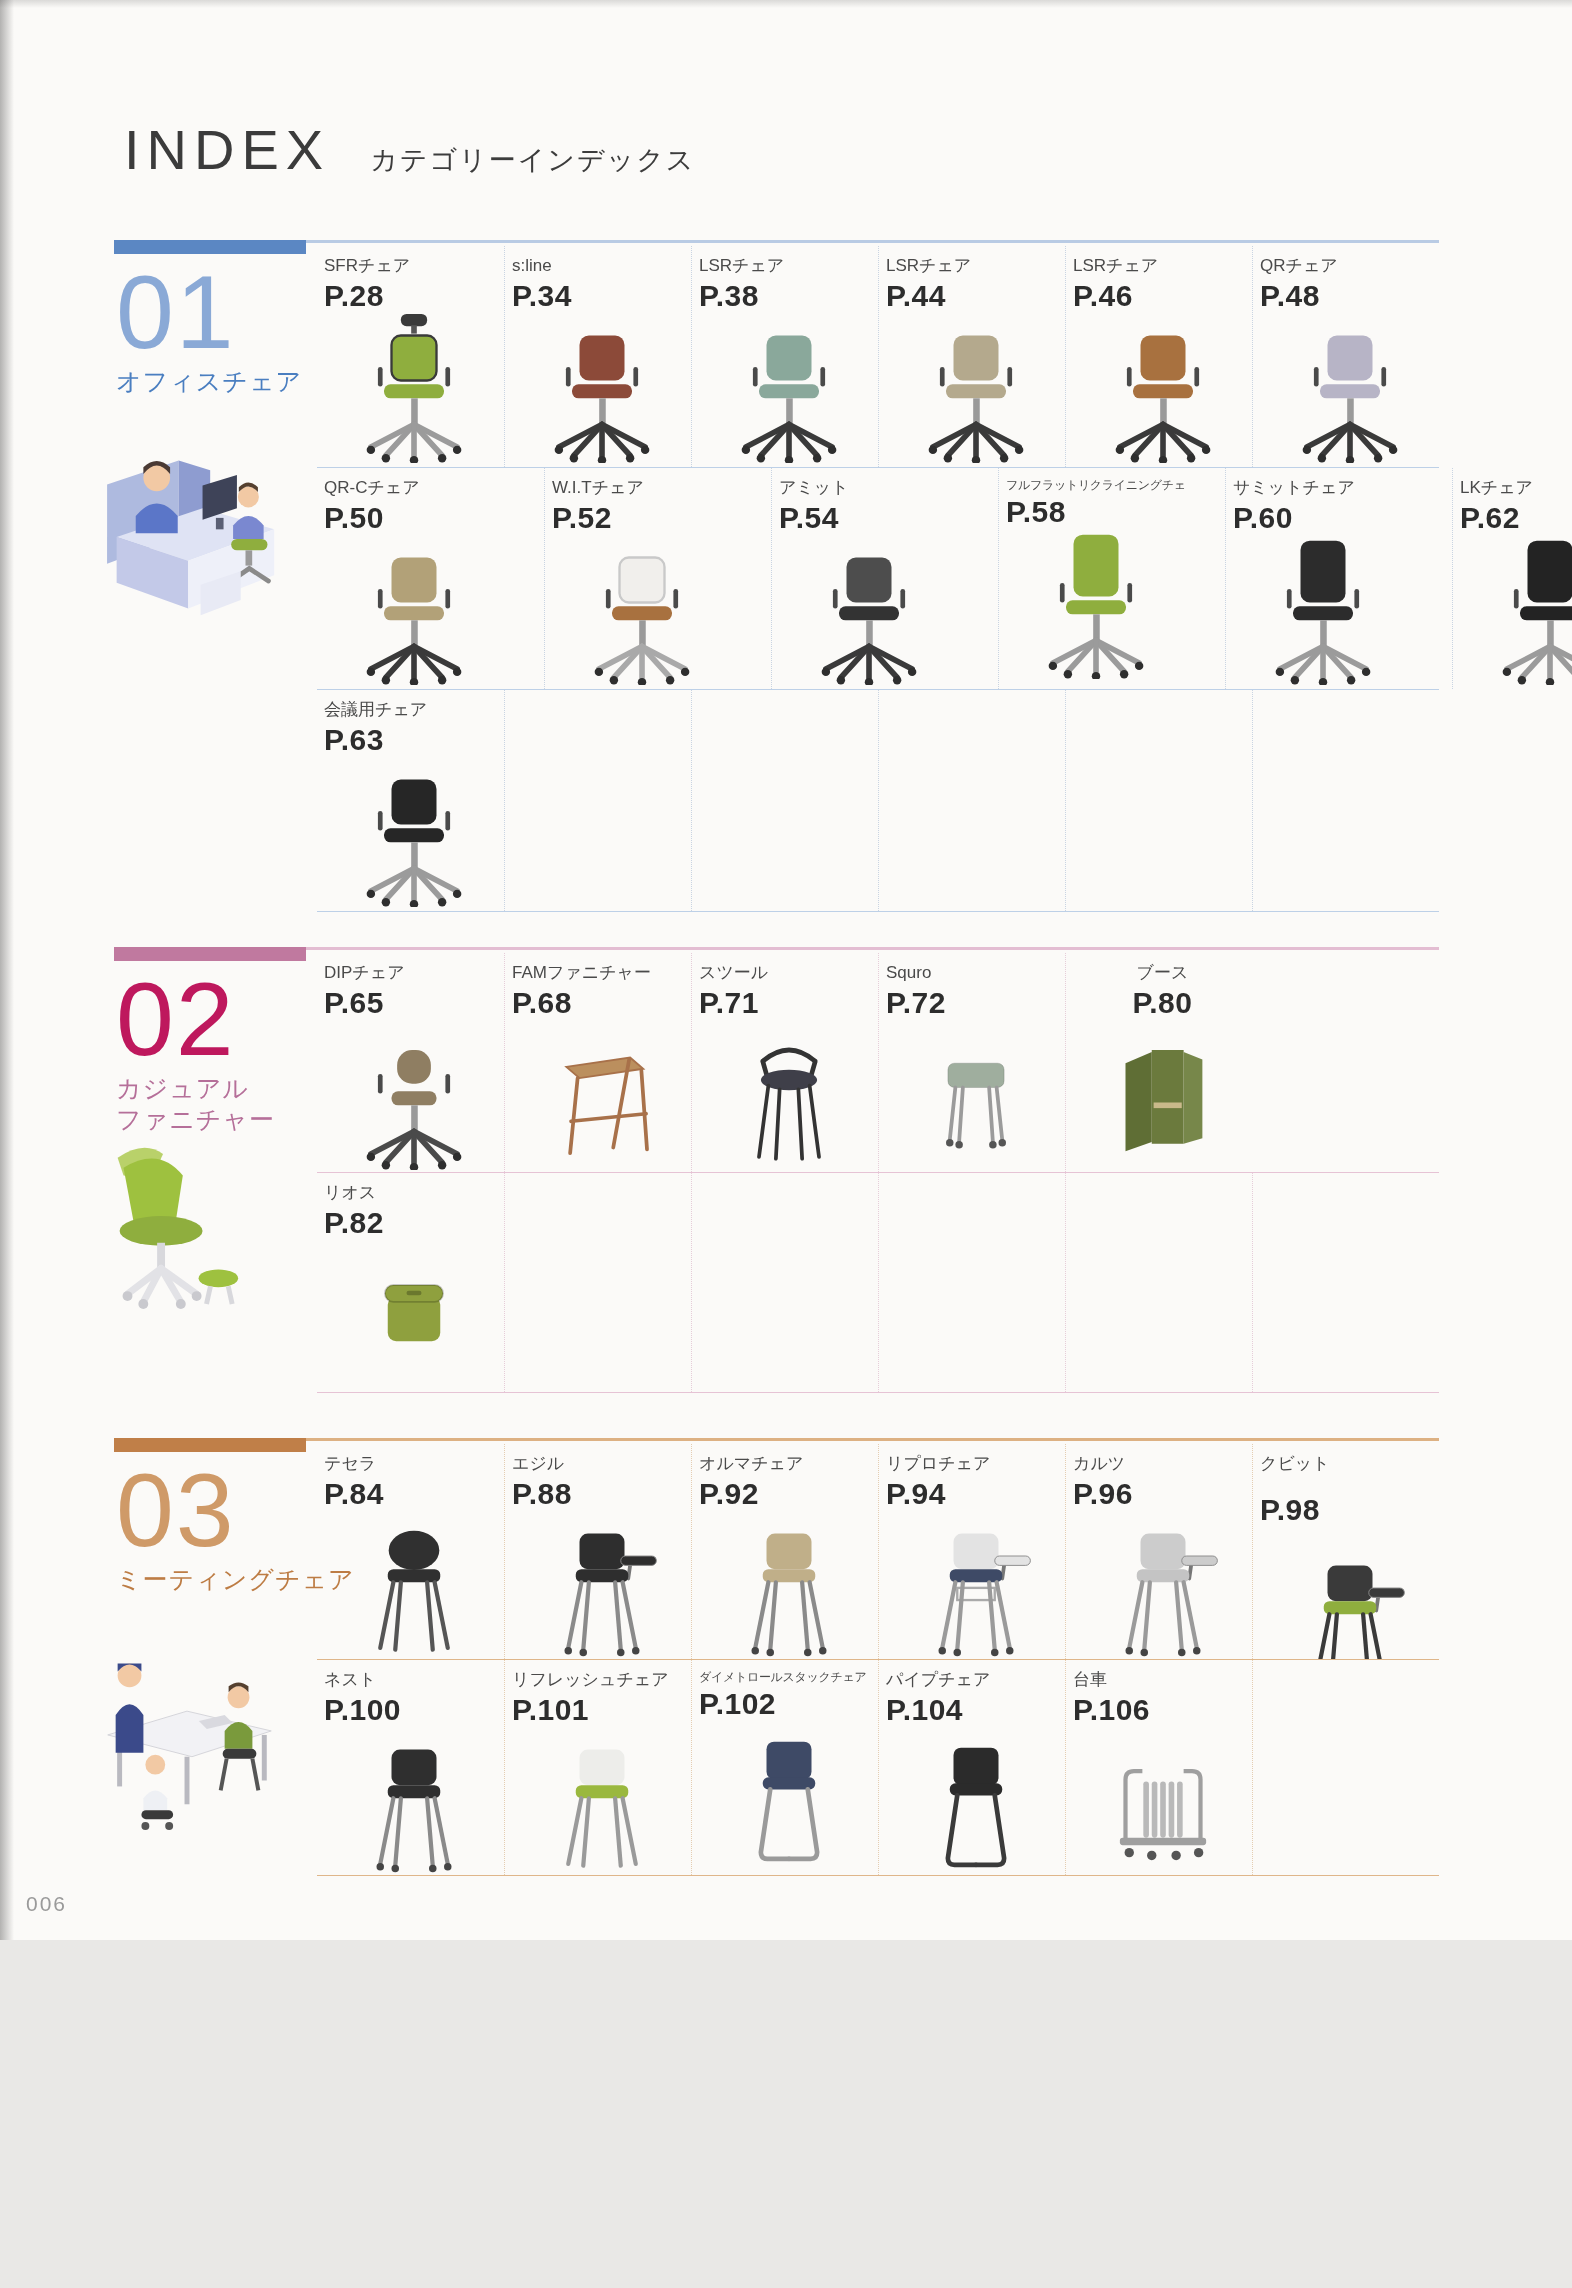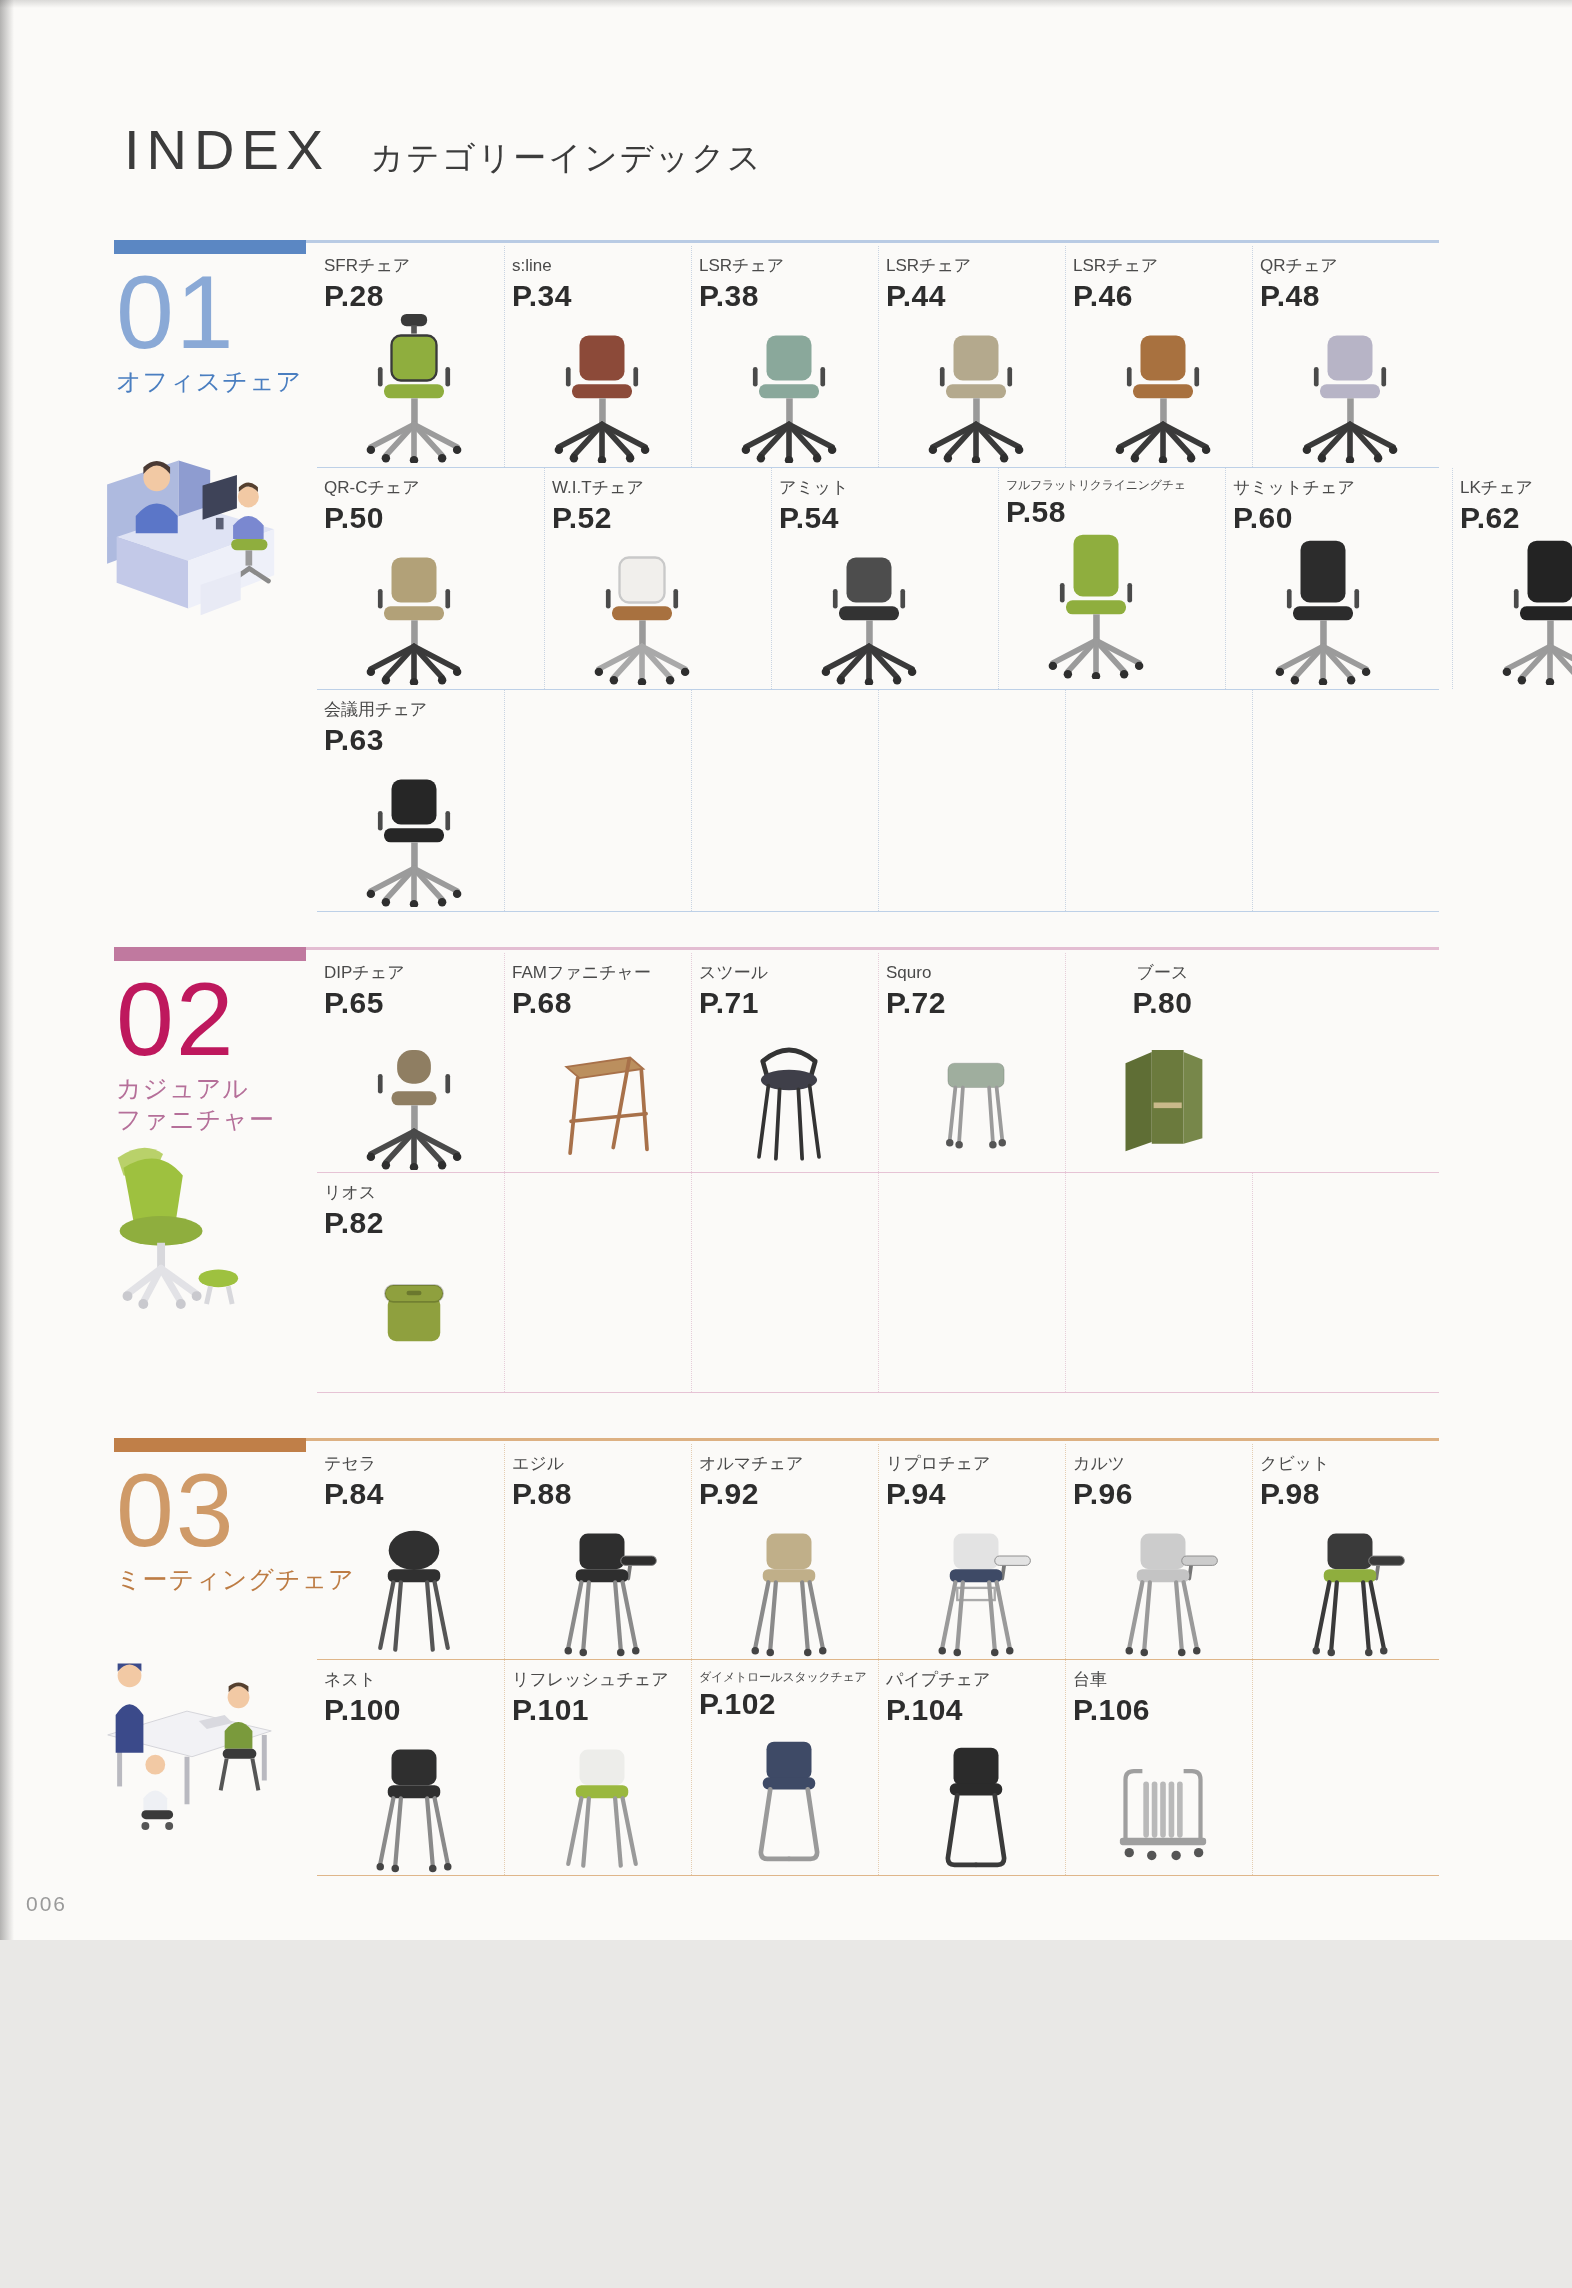--- a/index.html
+++ b/index.html
@@ -8,21 +8,21 @@
     background:#fbfaf8;overflow:hidden;
     font-family:"Liberation Sans","DejaVu Sans",sans-serif;color:#3c3c3c;
   }
   .page::before{content:'';position:absolute;left:0;top:0;bottom:0;width:14px;
     background:linear-gradient(90deg,rgba(70,70,70,.40),rgba(70,70,70,0));pointer-events:none;z-index:5;}
   .page::after{content:'';position:absolute;left:0;top:0;right:0;height:8px;
     background:linear-gradient(180deg,rgba(70,70,70,.18),rgba(70,70,70,0));pointer-events:none;z-index:5;}
 
   .hdr{position:absolute;left:124px;top:122px;display:flex;align-items:baseline;gap:40px;}
   .hdr h1{margin:0;font-size:56px;font-weight:300;letter-spacing:7px;color:#3b3b3b;line-height:1;}
-  .hdr .sub{font-size:33px;letter-spacing:2px;color:#3c3c3c;}
+  .hdr .sub{font-size:27px;letter-spacing:2px;color:#3c3c3c;}
 
   .section{position:absolute;left:0;width:1572px;}
   .rule{position:absolute;height:3px;top:0;}
   .bar{position:absolute;height:14px;top:0;}
   .secnum{position:absolute;font-size:104px;line-height:1;font-weight:200;letter-spacing:2px;
     font-family:"Liberation Sans","DejaVu Sans",sans-serif;}
   .seclabel{position:absolute;font-size:25px;letter-spacing:1px;line-height:31px;font-weight:500;}
   .illus{position:absolute;}
 
   .grid{position:absolute;}
@@ -632,21 +632,21 @@
                   <line x1="92" y1="76" x2="106" y2="146" stroke="#9a9a9a" stroke-width="4.5" stroke-linecap="round"></line>
                   <line x1="56" y1="76" x2="50" y2="148" stroke="#9a9a9a" stroke-width="4.5" stroke-linecap="round"></line>
                   <line x1="84" y1="76" x2="90" y2="148" stroke="#9a9a9a" stroke-width="4.5" stroke-linecap="round"></line>
                   <circle cx="34" cy="149" r="4" fill="#444"></circle>
                   <circle cx="106" cy="149" r="4" fill="#444"></circle>
                   <circle cx="50" cy="151" r="4" fill="#444"></circle>
                   <circle cx="90" cy="151" r="4" fill="#444"></circle>
                 </svg>
               </div>
             </div>
-            <div class="cell sep" style="border-left-color: rgb(228, 205, 178);">
+            <div class="cell sep" style="border-left-color: rgb(228, 205, 178); gap: 16px;">
               <div class="pname">クビット</div>
               <div class="ppage">P.98</div>
               <div class="pimg">
                 <svg viewBox="0 0 140 160" width="140" height="150">
                   <rect x="46" y="24" width="48" height="38" rx="9" fill="#3a3a3a"></rect>
                   <line x1="100" y1="58" x2="98" y2="72" stroke="#777" stroke-width="4" stroke-linecap="round"></line>
                   <rect x="90" y="48" width="38" height="10" rx="5" fill="#3a3a3a" stroke="#8a8a8a" stroke-width="1"></rect>
                   <rect x="42" y="62" width="56" height="14" rx="6" fill="#8fae3e"></rect>
                   <line x1="48" y1="76" x2="34" y2="146" stroke="#3a3a3a" stroke-width="4.5" stroke-linecap="round"></line>
                   <line x1="92" y1="76" x2="106" y2="146" stroke="#3a3a3a" stroke-width="4.5" stroke-linecap="round"></line>

